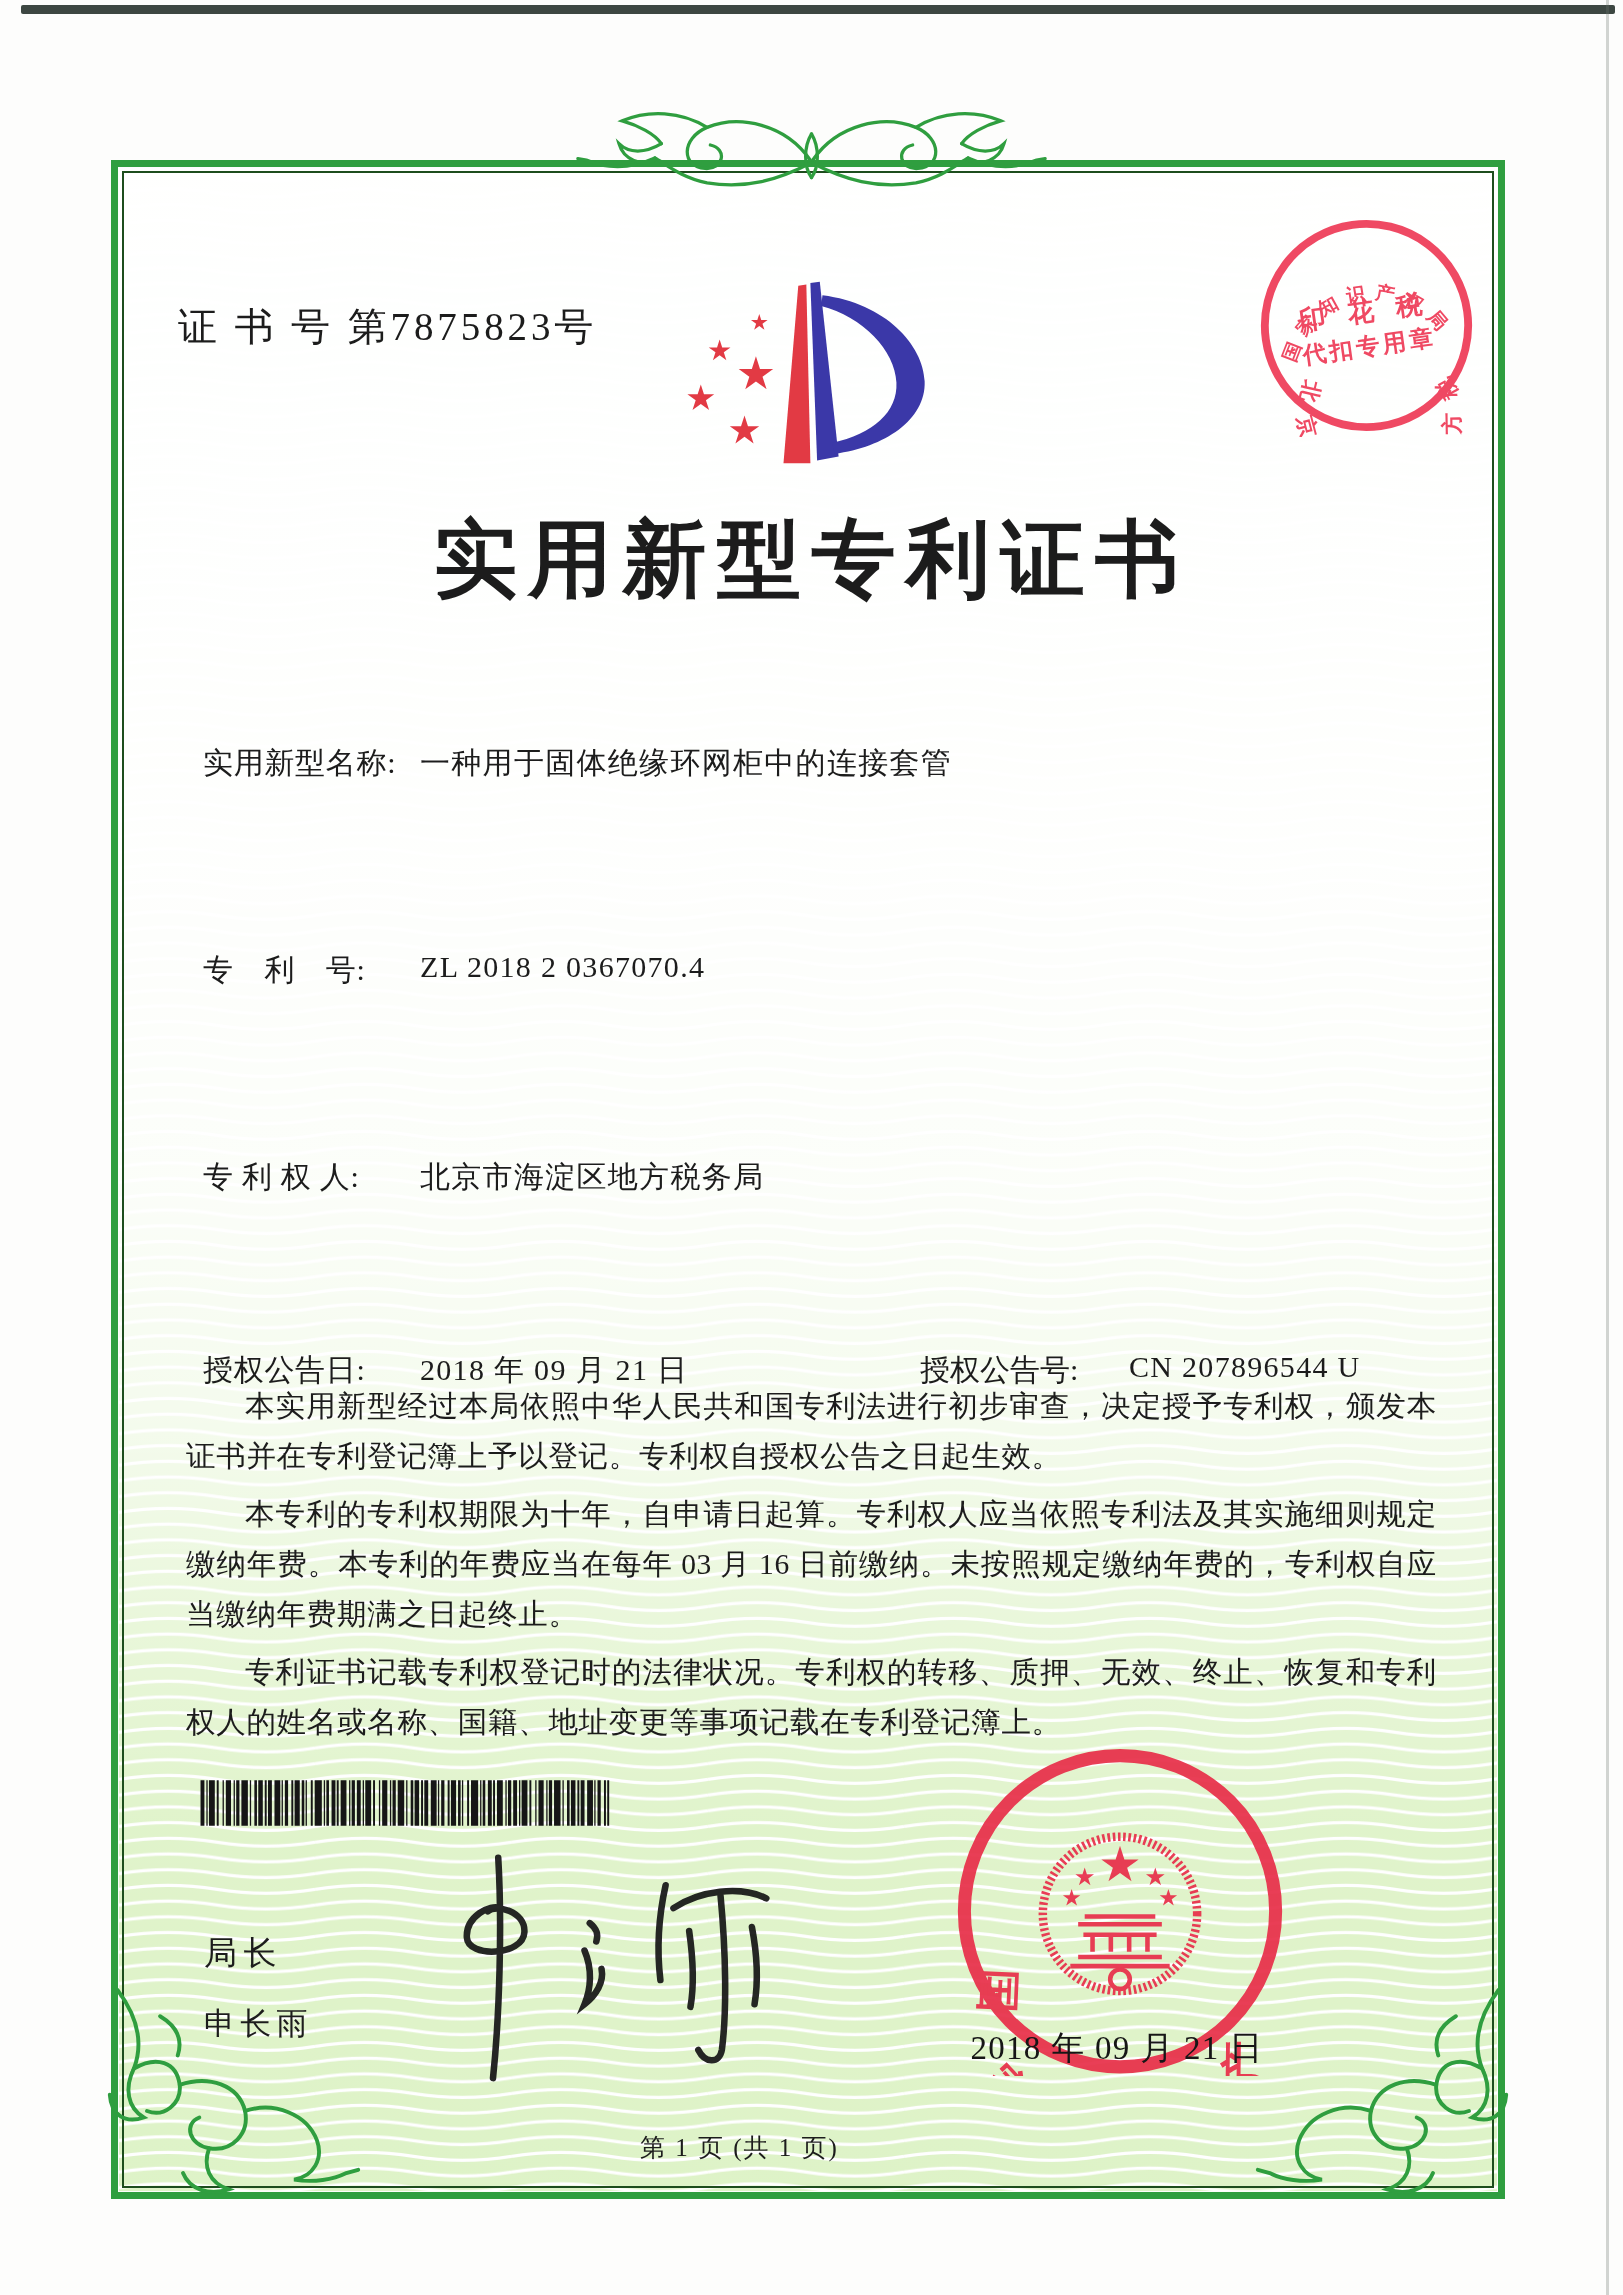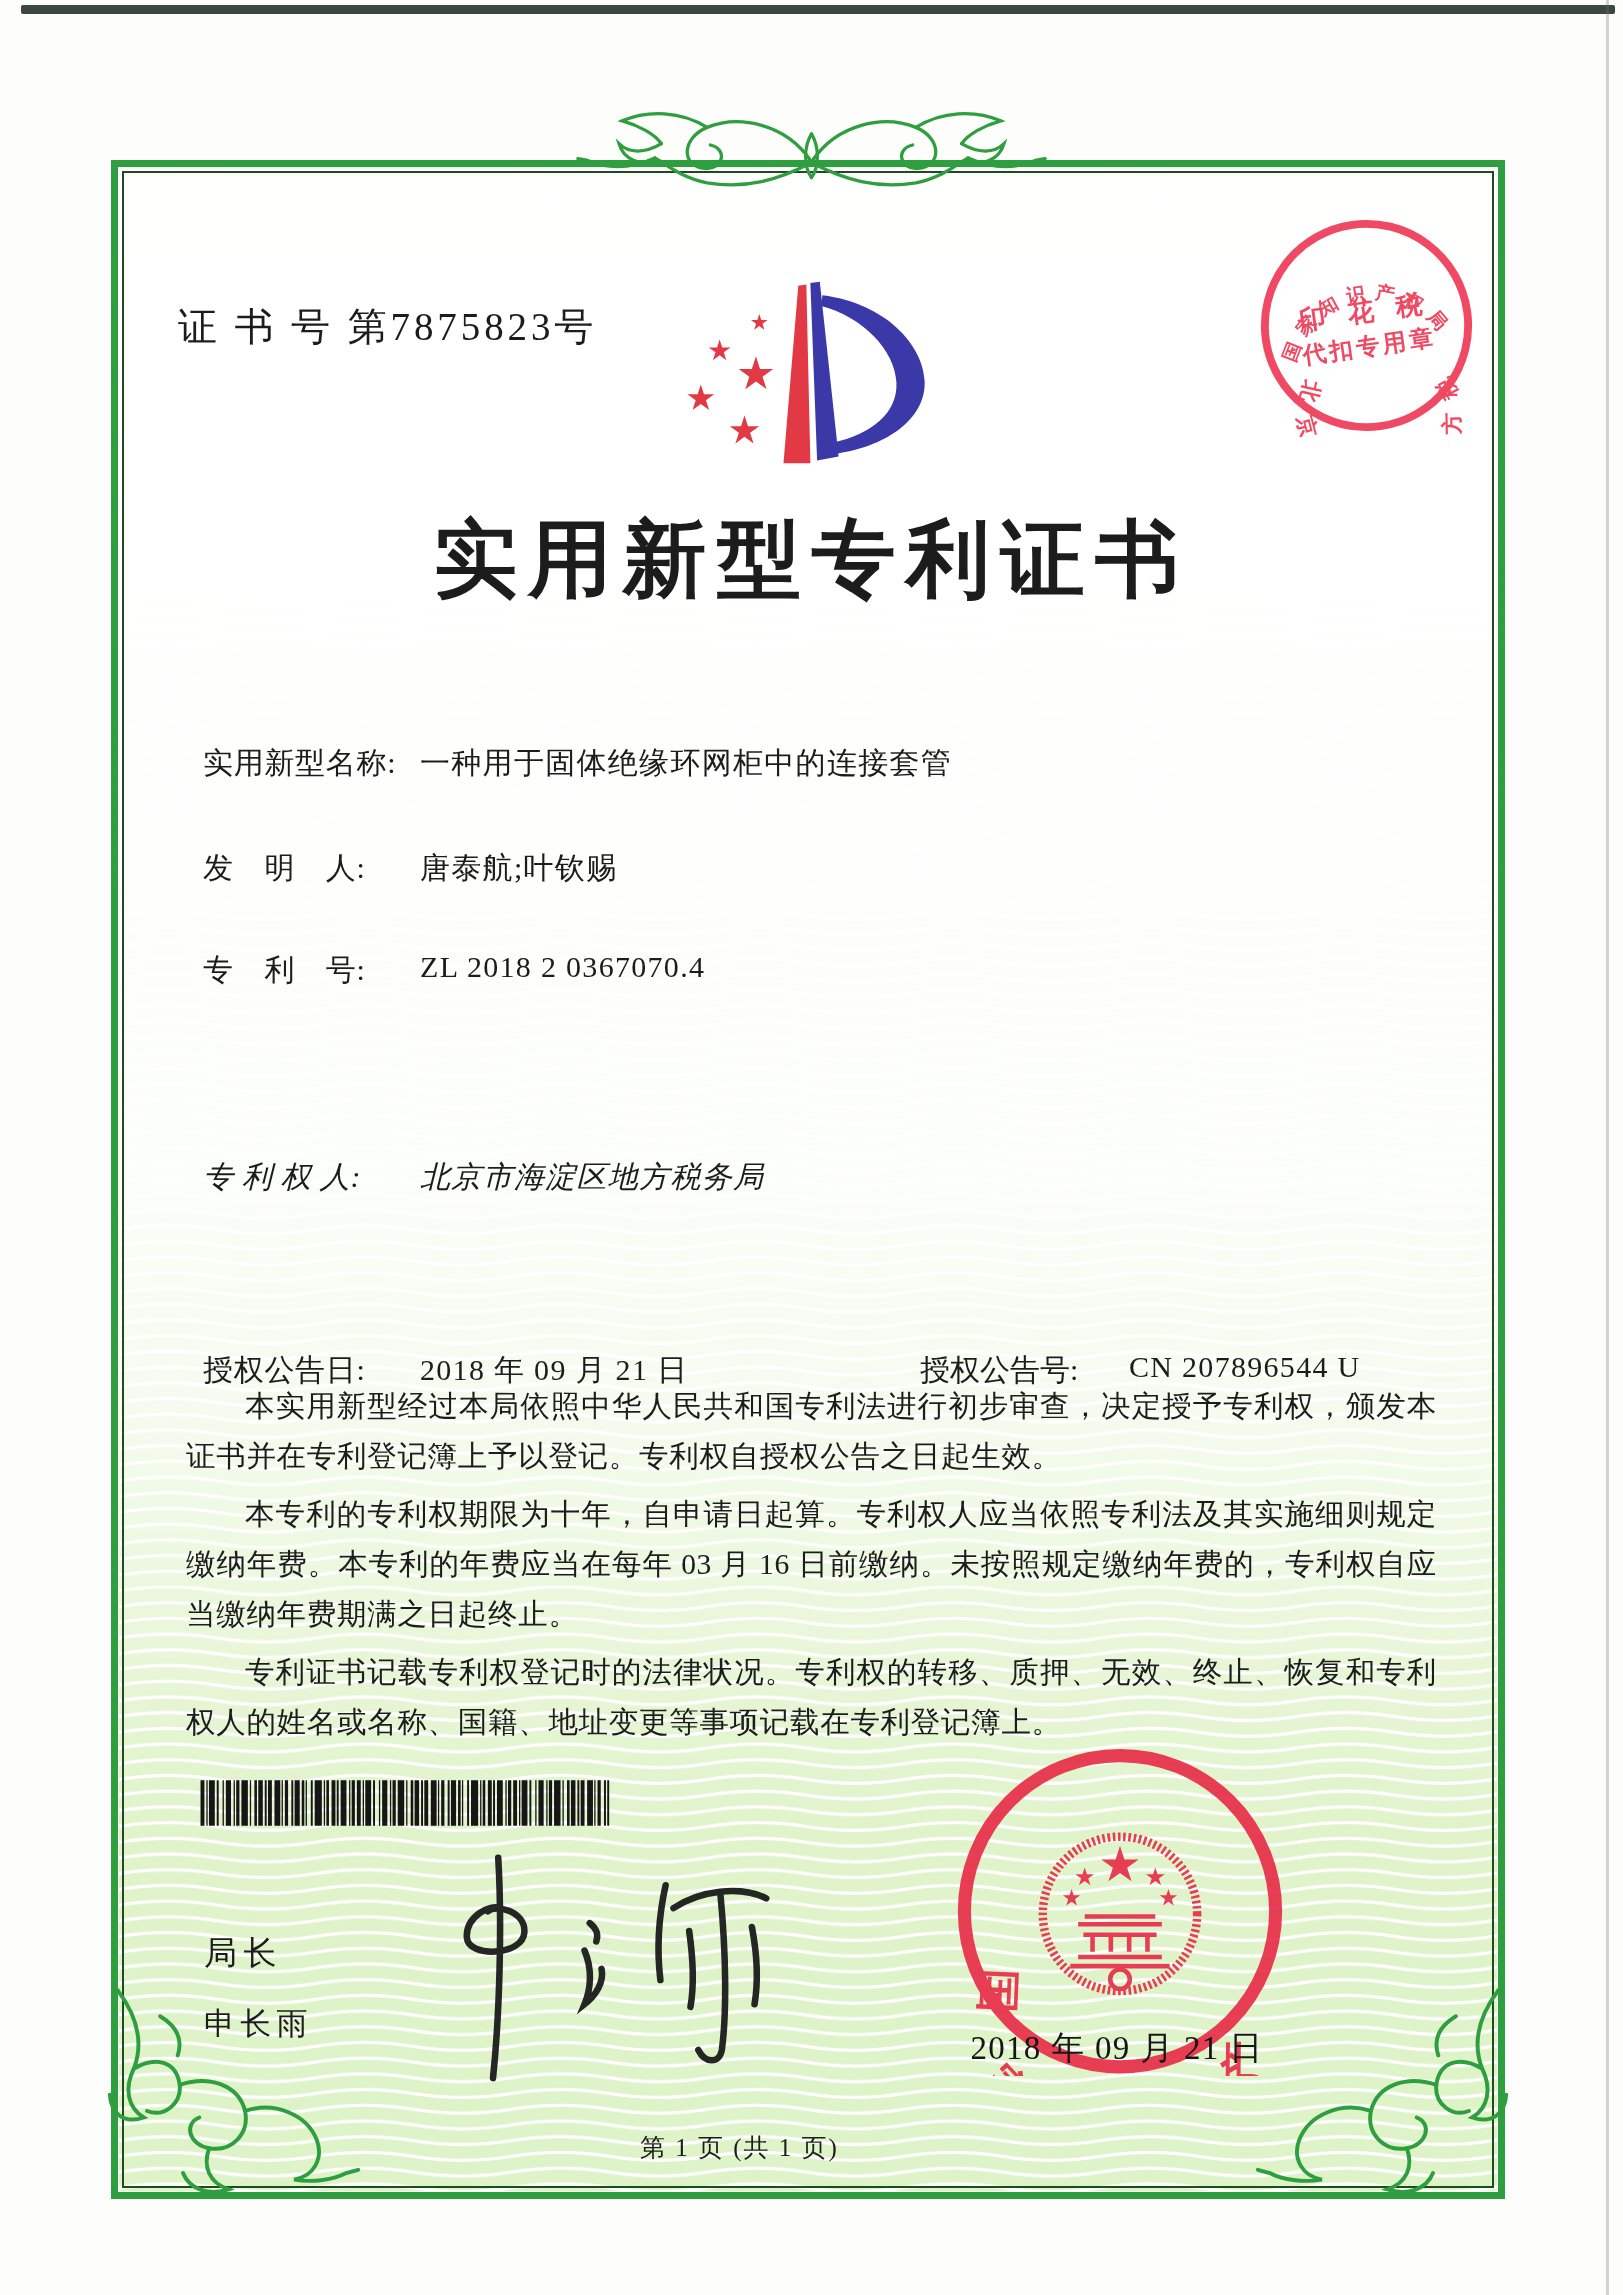--- a/index.html
+++ b/index.html
@@ -133,29 +133,25 @@
       <text x="170" y="214" text-anchor="middle" font-size="36" letter-spacing="5" fill="#ee3a56" font-weight="700" font-family="Liberation Serif, DejaVu Serif, serif">代扣专用章</text>
     </g>
   </svg>
 
   <div class="abs title">实用新型专利证书</div>
 
   <div class="abs row" style="top:743px;">
     <span class="flabel">实用新型名称:</span>
     <span class="fvalue">一种用于固体绝缘环网柜中的连接套管</span>
   </div>
-  <div class="abs row" style="top:848px;">
-    <span class="flabel">发　明　人:</span>
-    <span class="fvalue">唐泰航;叶钦赐</span>
-  </div>
   <div class="abs row" style="top:950px;">
     <span class="flabel">专　利　号:</span>
     <span class="fvalue">ZL 2018 2 0367070.4</span>
   </div>
-  <div class="abs row" style="top:1157px;font-style:italic;">
+  <div class="abs row" style="top:1157px;">
     <span class="flabel">专 利 权 人:</span>
     <span class="fvalue">北京市海淀区地方税务局</span>
   </div>
   <div class="abs row" style="top:1350px;width:713px;">
     <span class="flabel">授权公告日:</span>
     <span class="fvalue">2018 年 09 月 21 日</span>
   </div>
   <div class="abs grant-right">
     <span class="flabel">授权公告号:</span>
     <span class="fvalue">CN 207896544 U</span>

